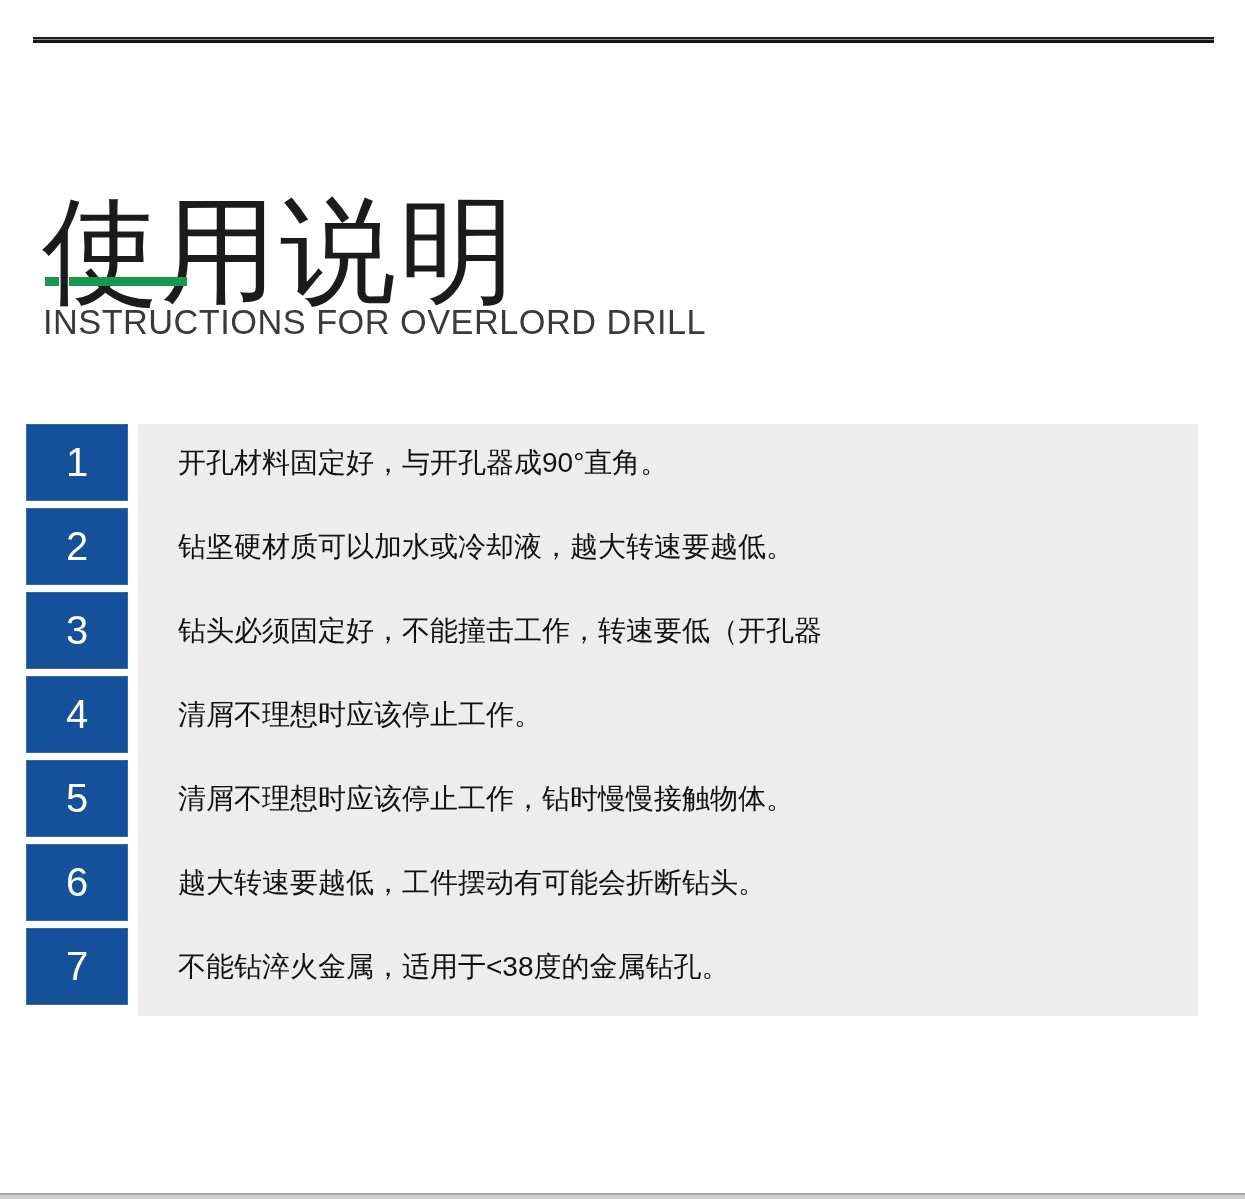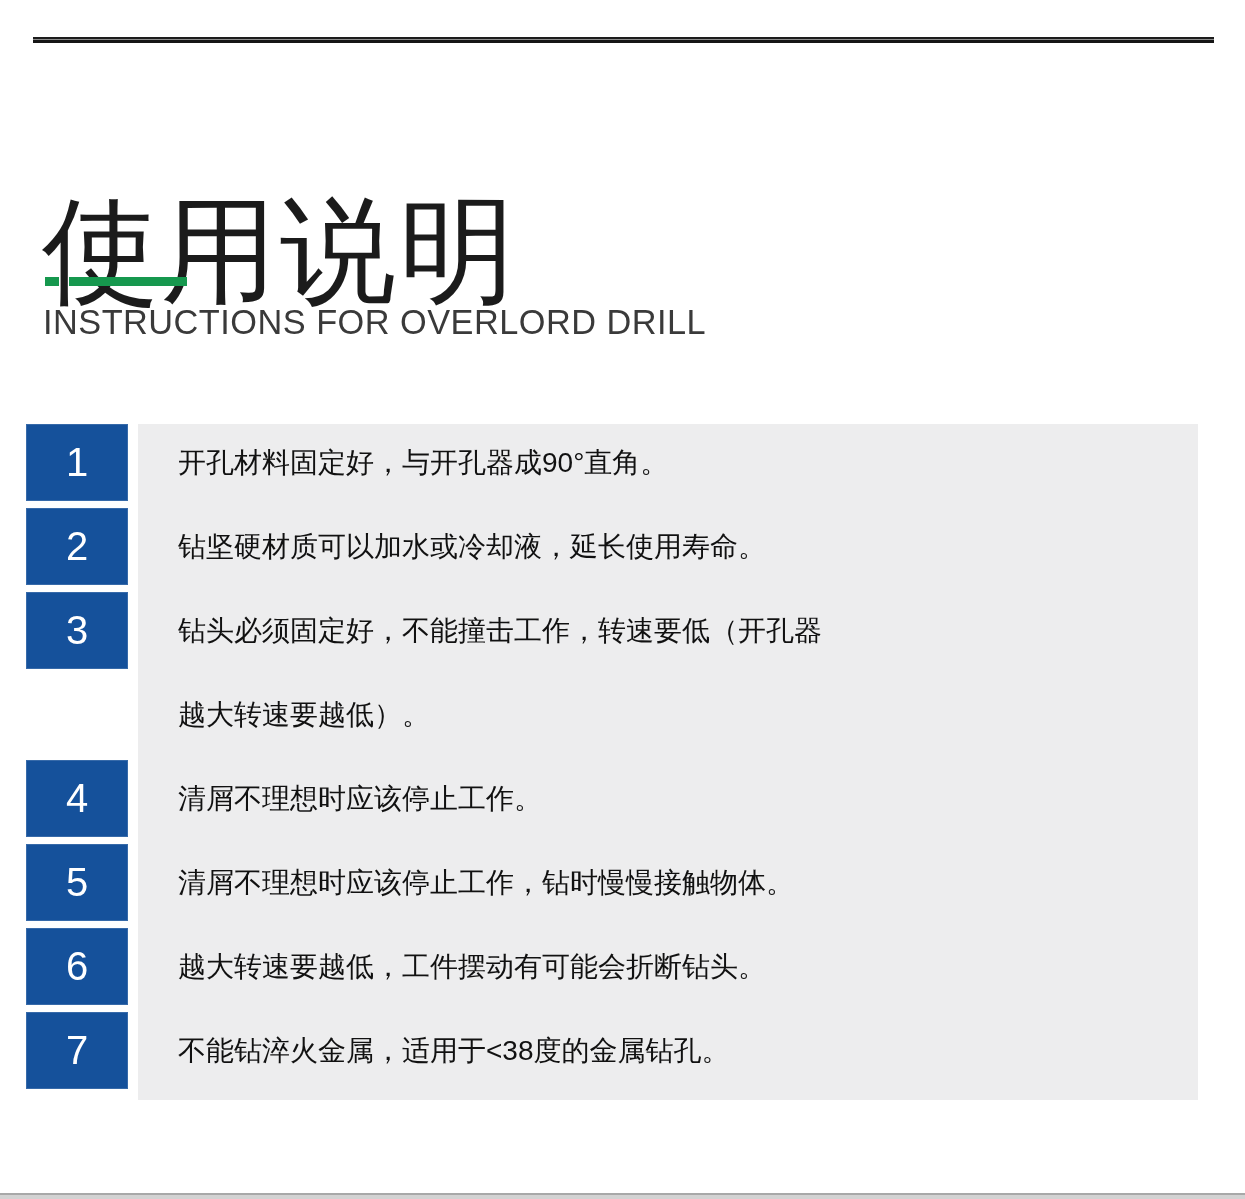--- a/index.html
+++ b/index.html
@@ -139,32 +139,28 @@
 
   <div class="rows">
 
     <div class="row">
       <div class="badge">1</div>
       <div class="rowtext">开孔材料固定好，与开孔器成90°直角。</div>
     </div>
 
     <div class="row">
       <div class="badge">2</div>
-      <div class="rowtext">钻坚硬材质可以加水或冷却液，延长使用寿命。</div>
+      <div class="rowtext">钻坚硬材质可以加水或冷却液，越大转速要越低。</div>
     </div>
 
     <div class="row">
       <div class="badge">3</div>
       <div class="rowtext">钻头必须固定好，不能撞击工作，转速要低（开孔器</div>
     </div>
 
-    <div class="row">
-      <div class="badge spacer"></div>
-      <div class="rowtext">越大转速要越低）。</div>
-    </div>
 
     <div class="row">
       <div class="badge">4</div>
       <div class="rowtext">清屑不理想时应该停止工作。</div>
     </div>
 
     <div class="row">
       <div class="badge">5</div>
       <div class="rowtext">清屑不理想时应该停止工作，钻时慢慢接触物体。</div>
     </div>

